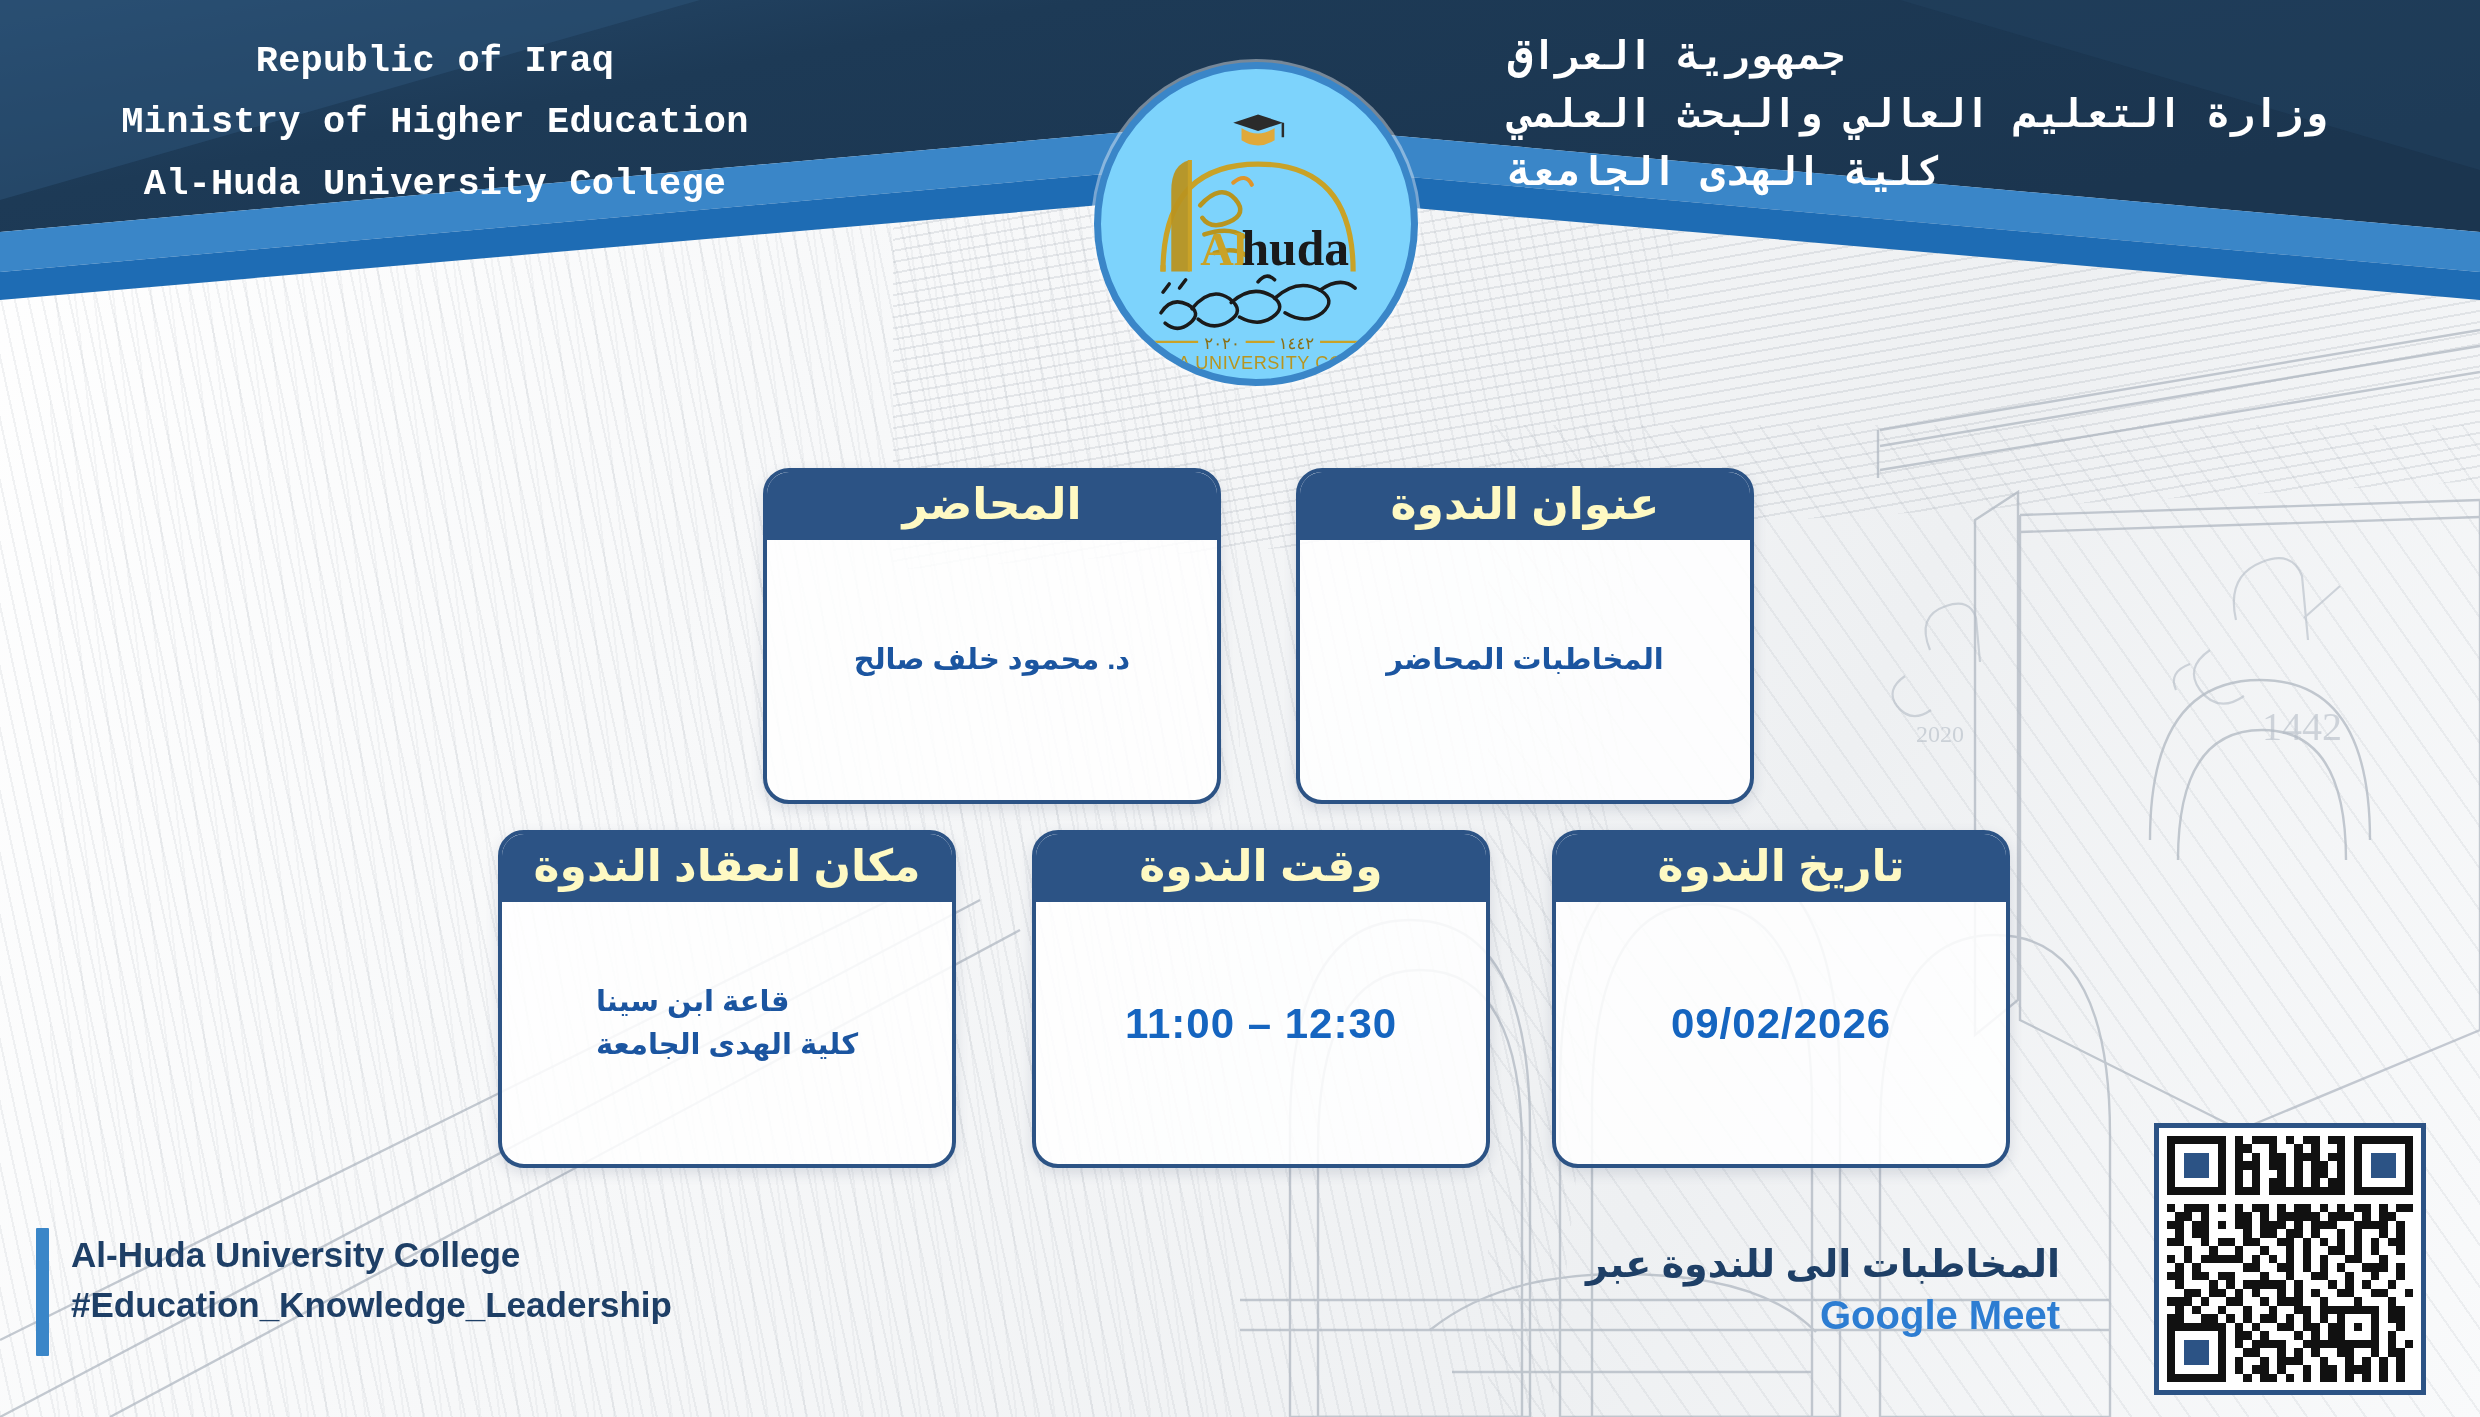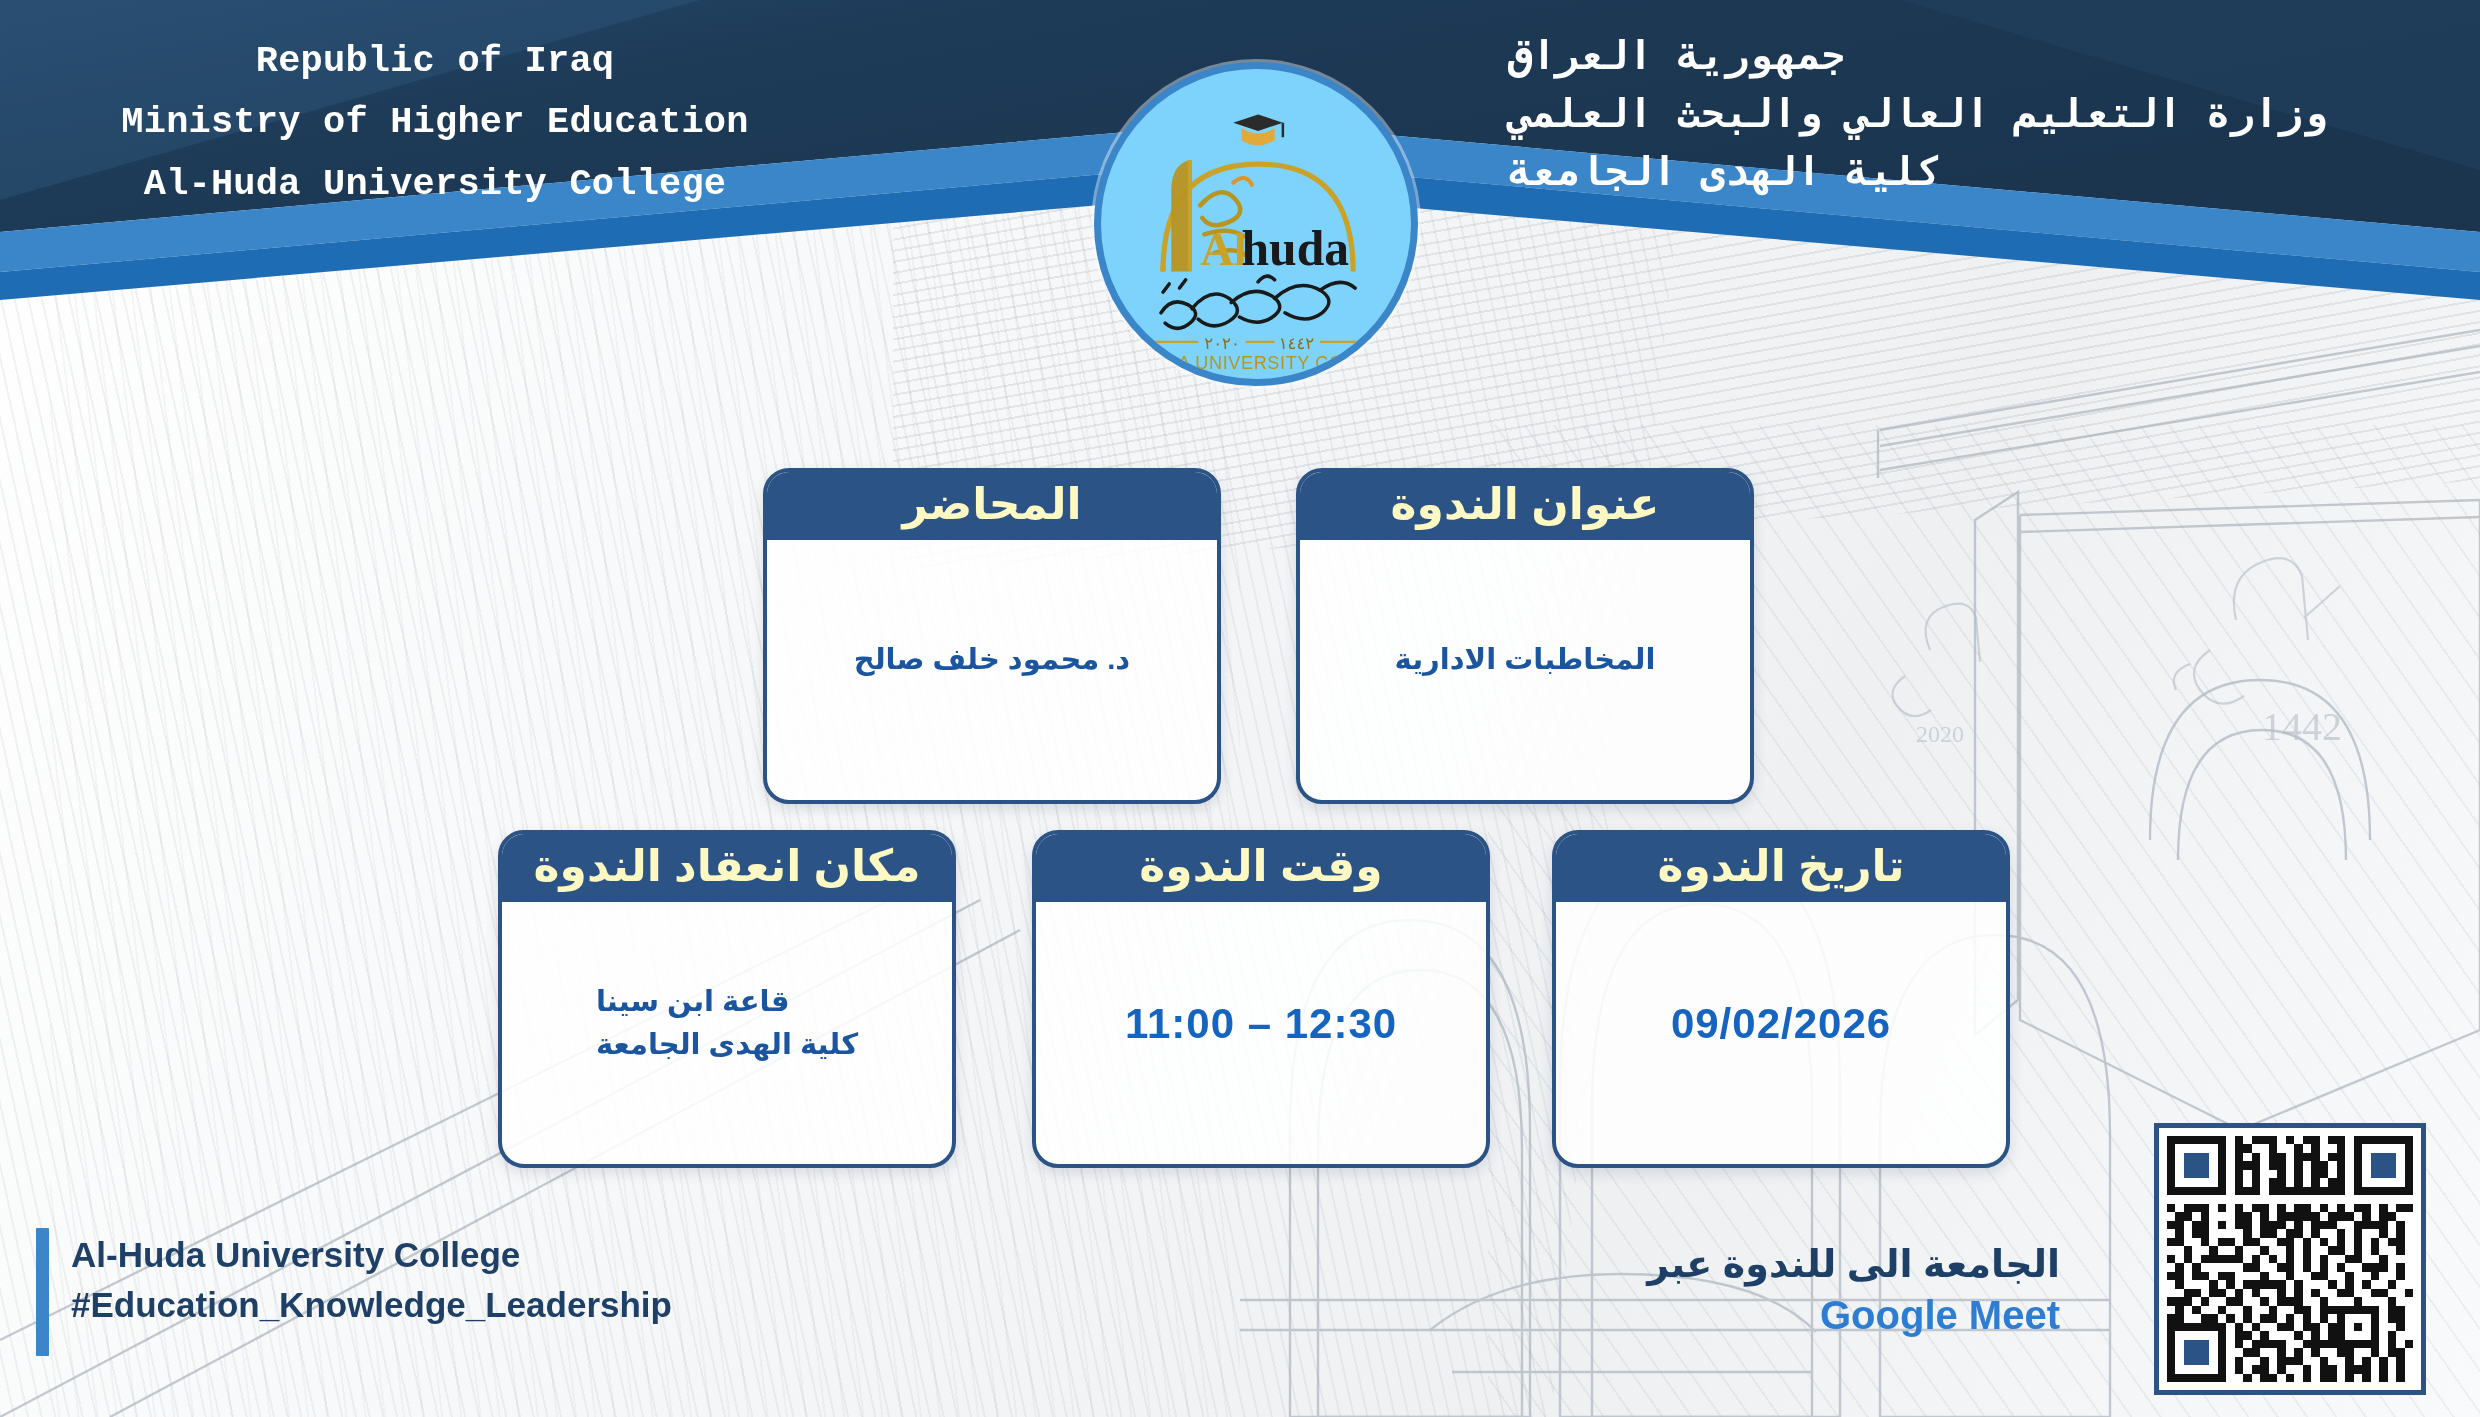--- a/index.html
+++ b/index.html
@@ -316,21 +316,21 @@
     </svg>
   </div>
 
   <div class="card" id="card-lecturer">
     <div class="card-head">المحاضر</div>
     <div class="card-body">د. محمود خلف صالح</div>
   </div>
 
   <div class="card" id="card-title">
     <div class="card-head">عنوان الندوة</div>
-    <div class="card-body">المخاطبات الادارية</div>
+    <div class="card-body">المخاطبات المحاضر</div>
   </div>
 
   <div class="card" id="card-venue">
     <div class="card-head">مكان انعقاد الندوة</div>
     <div class="card-body">
       <span>
         <span>قاعة ابن سينا</span><br>
         <span>كلية الهدى الجامعة</span>
       </span>
     </div>
@@ -348,21 +348,21 @@
 
   <div class="footer-left">
     <div class="footer-bar"></div>
     <div class="footer-lines">
       <div>Al-Huda University College</div>
       <div>#Education_Knowledge_Leadership</div>
     </div>
   </div>
 
   <div class="join">
-    <div class="join-ar">الجامعة الى للندوة عبر</div>
+    <div class="join-ar">المخاطبات الى للندوة عبر</div>
     <div class="join-meet">Google Meet</div>
   </div>
 
   <div class="qr">
     <svg viewBox="0 0 29 29" shape-rendering="crispEdges">
       <rect width="29" height="29" fill="#ffffff"></rect>
       <g fill="#111111">
 
         <path d="M0 0h7v7H0V0zm1 1v5h5V1H1z"></path>
         <path d="M22 0h7v7h-7V0zm1 1v5h5V1h-5z"></path>

